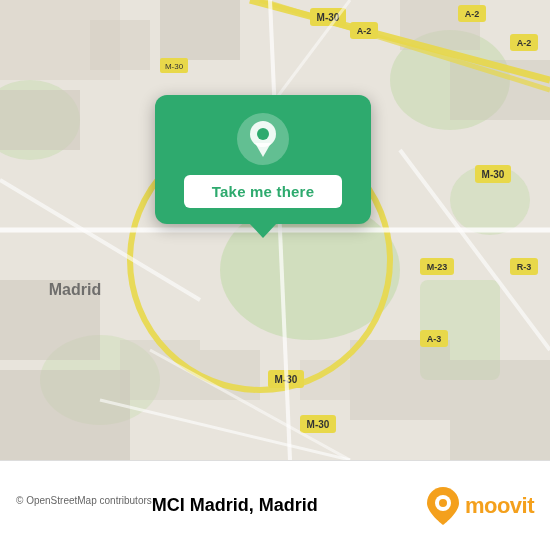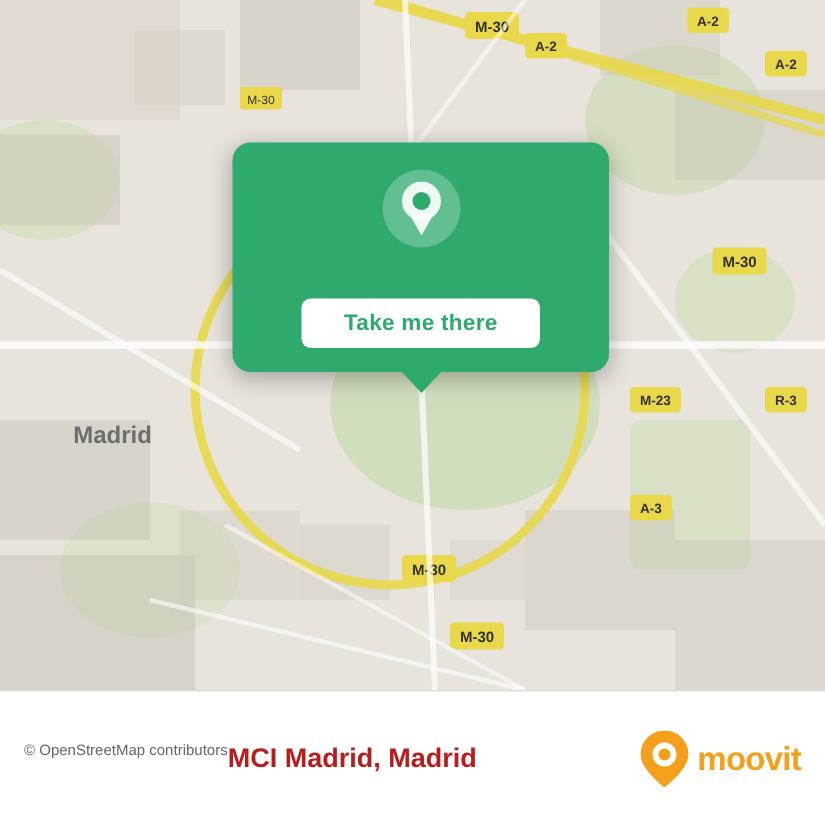--- a/index.html
+++ b/index.html
@@ -23,29 +23,28 @@
     #map-svg {
       width: 100%;
       height: 100%;
     }
 
     
     #popup-card {
       position: absolute;
       top: 95px;
       left: 155px;
-      width: 251px;
+      width: 216px;
       background: #2eaa6e;
       border-radius: 12px;
       padding: 18px 16px 16px;
       display: flex;
       flex-direction: column;
       align-items: center;
       box-shadow: 0 4px 16px rgba(0,0,0,0.3);
-      gap: 24px;
     }
 
     #popup-card::after {
       content: '';
       position: absolute;
       bottom: -14px;
       left: 50%;
       transform: translateX(-50%);
       width: 0;
       height: 0;
@@ -95,21 +94,21 @@
 
     #attribution {
       font-size: 10px;
       color: #666;
       margin-bottom: 6px;
     }
 
     #location-title {
       font-size: 18px;
       font-weight: 600;
-      color: #b91c1c;
+      color: #000000;
     }
 
     #moovit-logo {
       display: flex;
       align-items: center;
       gap: 6px;
     }
 
     #moovit-pin {
       width: 32px;

